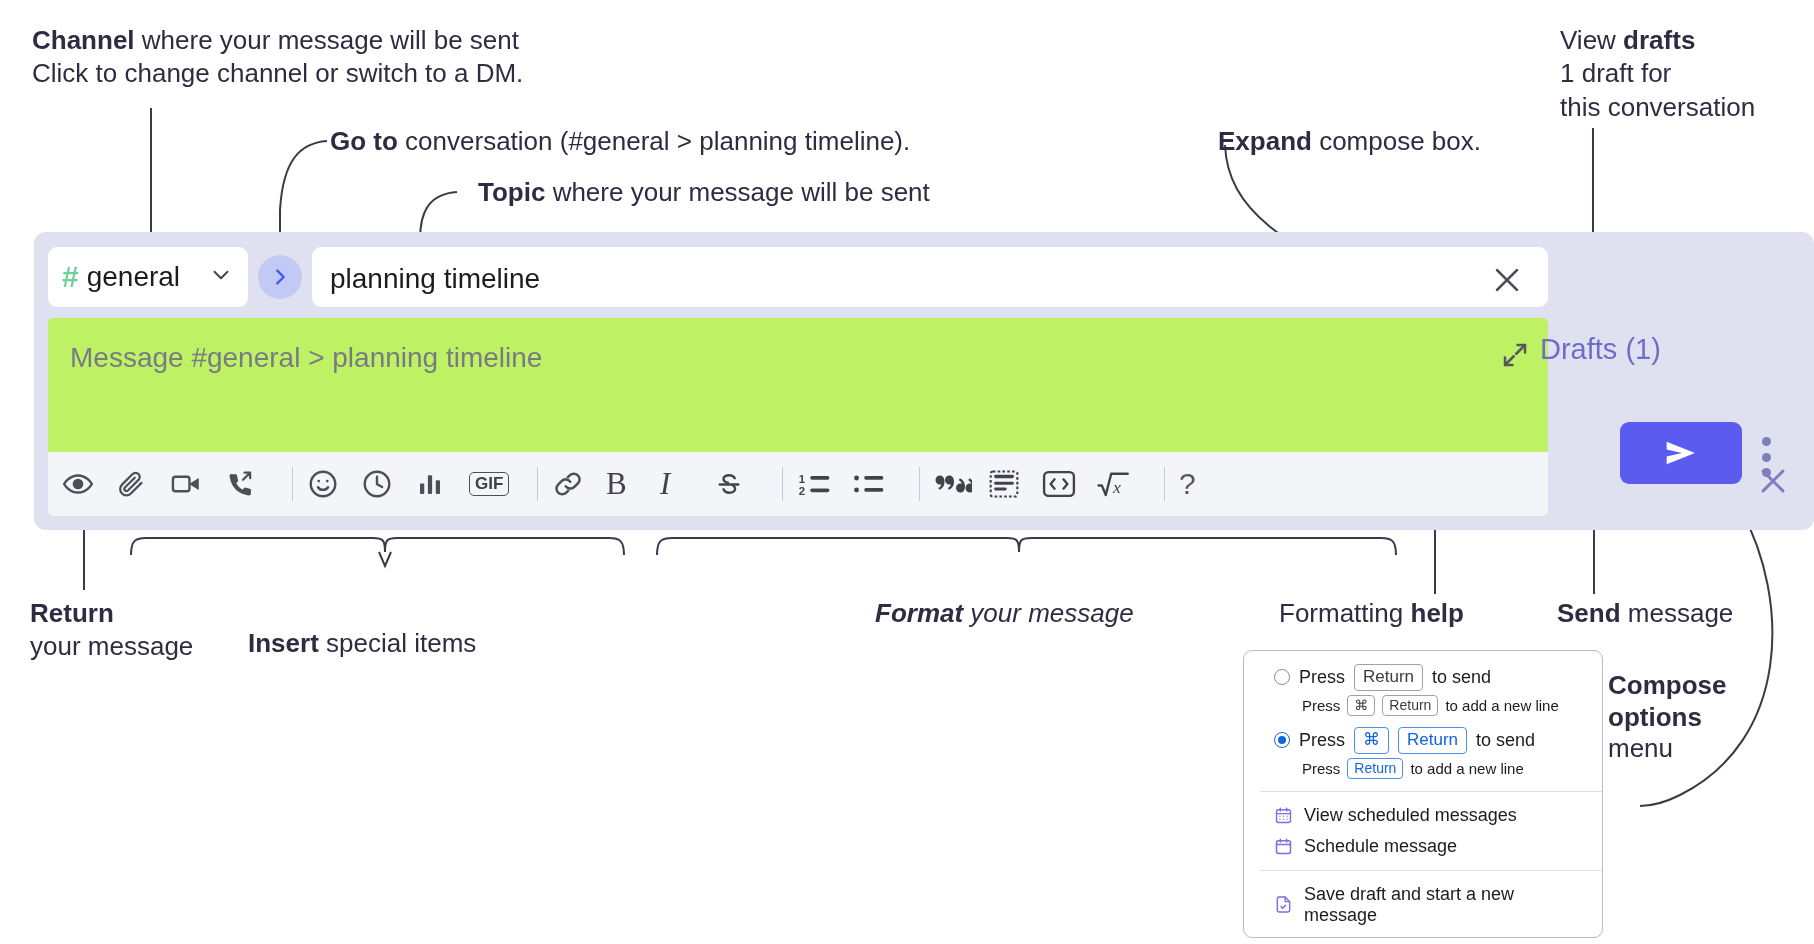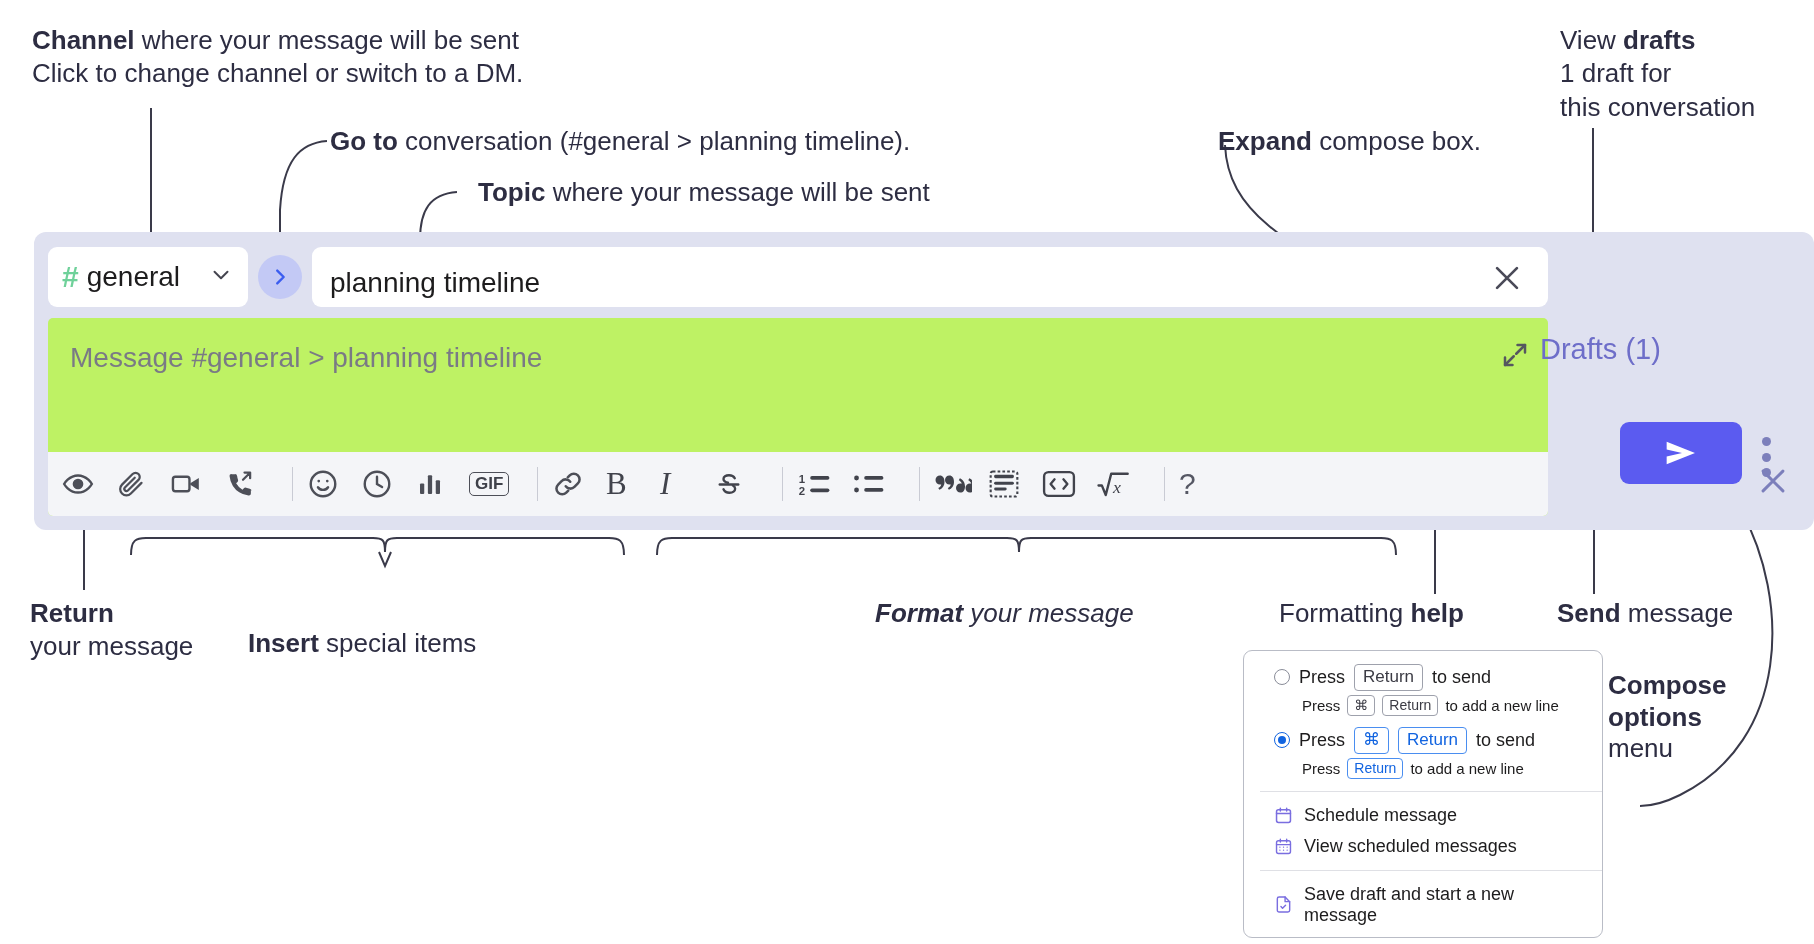--- a/index.html
+++ b/index.html
@@ -55,21 +55,21 @@
   #chevron-down { margin-left:auto; }
   #goto-btn {
     width:44px; height:44px; border-radius:50%;
     background:#c3c9f5;
     display:flex; align-items:center; justify-content:center;
     margin:0 10px;
     flex:0 0 auto;
   }
   #topic-box {
     flex:1; height:60px; background:#ffffff; border-radius:9px;
-    display:flex; align-items:flex-end; padding:8px 18px;
+    display:flex; align-items:flex-start; padding:16px 18px;
   }
   #topic-text { font-size:28px; color:#1d1c1d; flex:1; }
   #topic-clear { flex:0 0 auto; padding-right:6px; }
 
   
   #message-box {
     position:absolute; left:0; top:72px;
     width:100%; height:198px;
     background:#bef264;
     border-radius:5px;
@@ -477,38 +477,38 @@
   </div>
   <div class="opt-sub">
     <span>Press</span>
     <span class="key sm blue">Return</span>
     <span>to add a new line</span>
   </div>
 
   <div class="menu-div"></div>
 
   <div class="mi">
-    <svg width="19" height="19" viewBox="0 0 24 24" fill="none" stroke="#7a6ee0" stroke-width="1.9" stroke-linecap="round">
-      <rect x="3.2" y="4.8" width="17.6" height="16" rx="2.4"></rect>
-      <path d="M3.2 9.6h17.6M8 2.8v3.6M16 2.8v3.6"></path>
-    </svg>
-    <span>Schedule message</span>
-  </div>
-
-  <div class="mi">
     <svg width="19" height="19" viewBox="0 0 24 24" fill="none" stroke="#7a6ee0" stroke-width="1.8" stroke-linecap="round">
       <rect x="3.2" y="4.8" width="17.6" height="16" rx="2.4"></rect>
       <path d="M3.2 9.6h17.6M8 2.8v3.6M16 2.8v3.6"></path>
       <g stroke-width="1.6">
         <path d="M7.4 12.8h.1M12 12.8h.1M16.6 12.8h.1M7.4 16.6h.1M12 16.6h.1M16.6 16.6h.1"></path>
       </g>
     </svg>
     <span>View scheduled messages</span>
   </div>
 
+  <div class="mi">
+    <svg width="19" height="19" viewBox="0 0 24 24" fill="none" stroke="#7a6ee0" stroke-width="1.9" stroke-linecap="round">
+      <rect x="3.2" y="4.8" width="17.6" height="16" rx="2.4"></rect>
+      <path d="M3.2 9.6h17.6M8 2.8v3.6M16 2.8v3.6"></path>
+    </svg>
+    <span>Schedule message</span>
+  </div>
+
   <div class="menu-div"></div>
 
   <div class="mi">
     <svg width="19" height="19" viewBox="0 0 24 24" fill="none" stroke="#7a6ee0" stroke-width="1.8" stroke-linecap="round" stroke-linejoin="round">
       <path d="M14 2.6H6.4A2.2 2.2 0 0 0 4.2 4.8v14.4a2.2 2.2 0 0 0 2.2 2.2h11.2a2.2 2.2 0 0 0 2.2-2.2V8.4z"></path>
       <path d="M14 2.6v5.8h5.8"></path>
       <path d="M8.8 14.6l2 2 3.8-3.8"></path>
     </svg>
     <span>Save draft and start a new message</span>
   </div>

